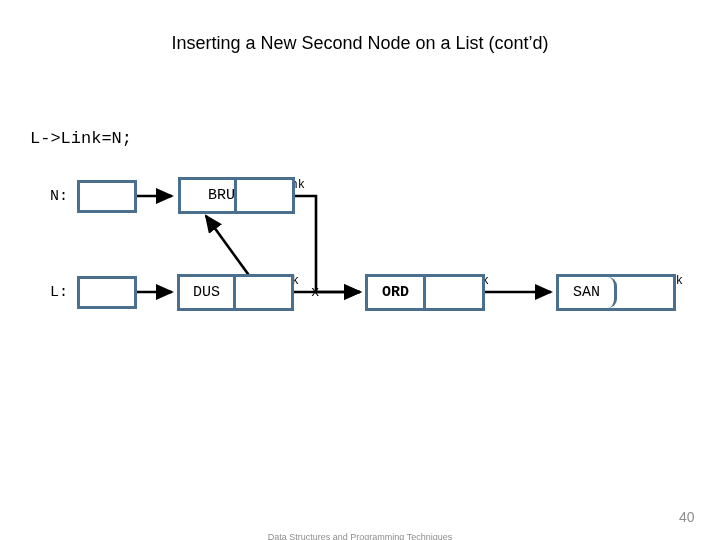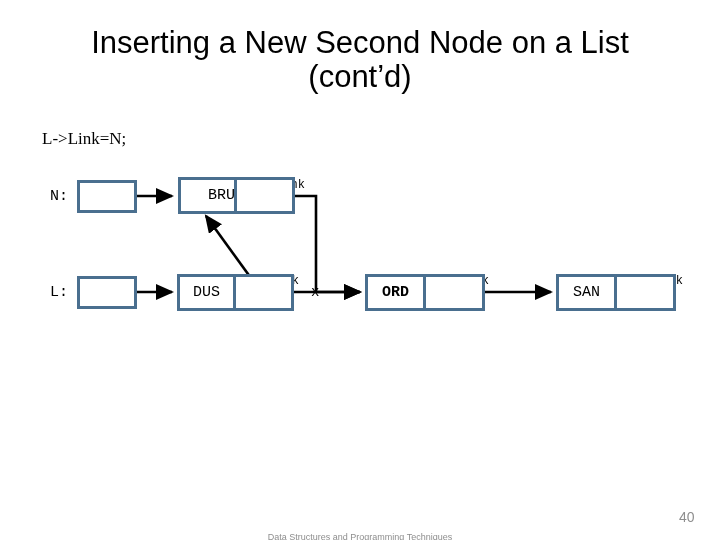--- a/index.html
+++ b/index.html
@@ -17,32 +17,32 @@
     color: #000000;
   }
 
   
   #title {
     position: absolute;
     left: 40px;
     top: 26px;
     width: 640px;
     text-align: center;
-    font-size: 31px;
+    font-size: 18px;
     line-height: 34px;
     color: #000000;
     letter-spacing: 0px;
   }
 
   
   #code-line {
     position: absolute;
-    left: 42px;
+    left: 30px;
     top: 129px;
-    font-family: Liberation Serif, serif;
+    font-family: Liberation Mono, monospace;
     font-size: 17px;
     line-height: 20px;
     color: #000000;
     white-space: pre;
   }
 
   
   #diagram {
     position: absolute;
     left: 0;
@@ -223,20 +223,20 @@
   <div class="node" style="left:365px; top:274px; width:120px; height:37px;">
     <div class="cell airport" style="width:58px;font-weight:bold;">ORD</div>
     <div class="cell" style="width:56px;"></div>
   </div>
 
   <div class="fieldlabels" style="left:554px; top:253px;">
     <span class="fl-airport">Airport</span><span style="font-size:12px;"> </span><span class="fl-link">Link</span>
   </div>
 
   <div class="node" style="left:556px; top:274px; width:120px; height:37px;">
-    <div class="cell airport" style="width:58px;">SAN</div>
+    <div class="cell airport" style="width:58px;border-radius:9px;">SAN</div>
     <div class="cell" style="width:56px;"></div>
   </div>
 
   <div id="footer-text">Data Structures and Programming Techniques</div>
   <div id="page-number">40</div>
 
 </div>
 
 </body></html>

